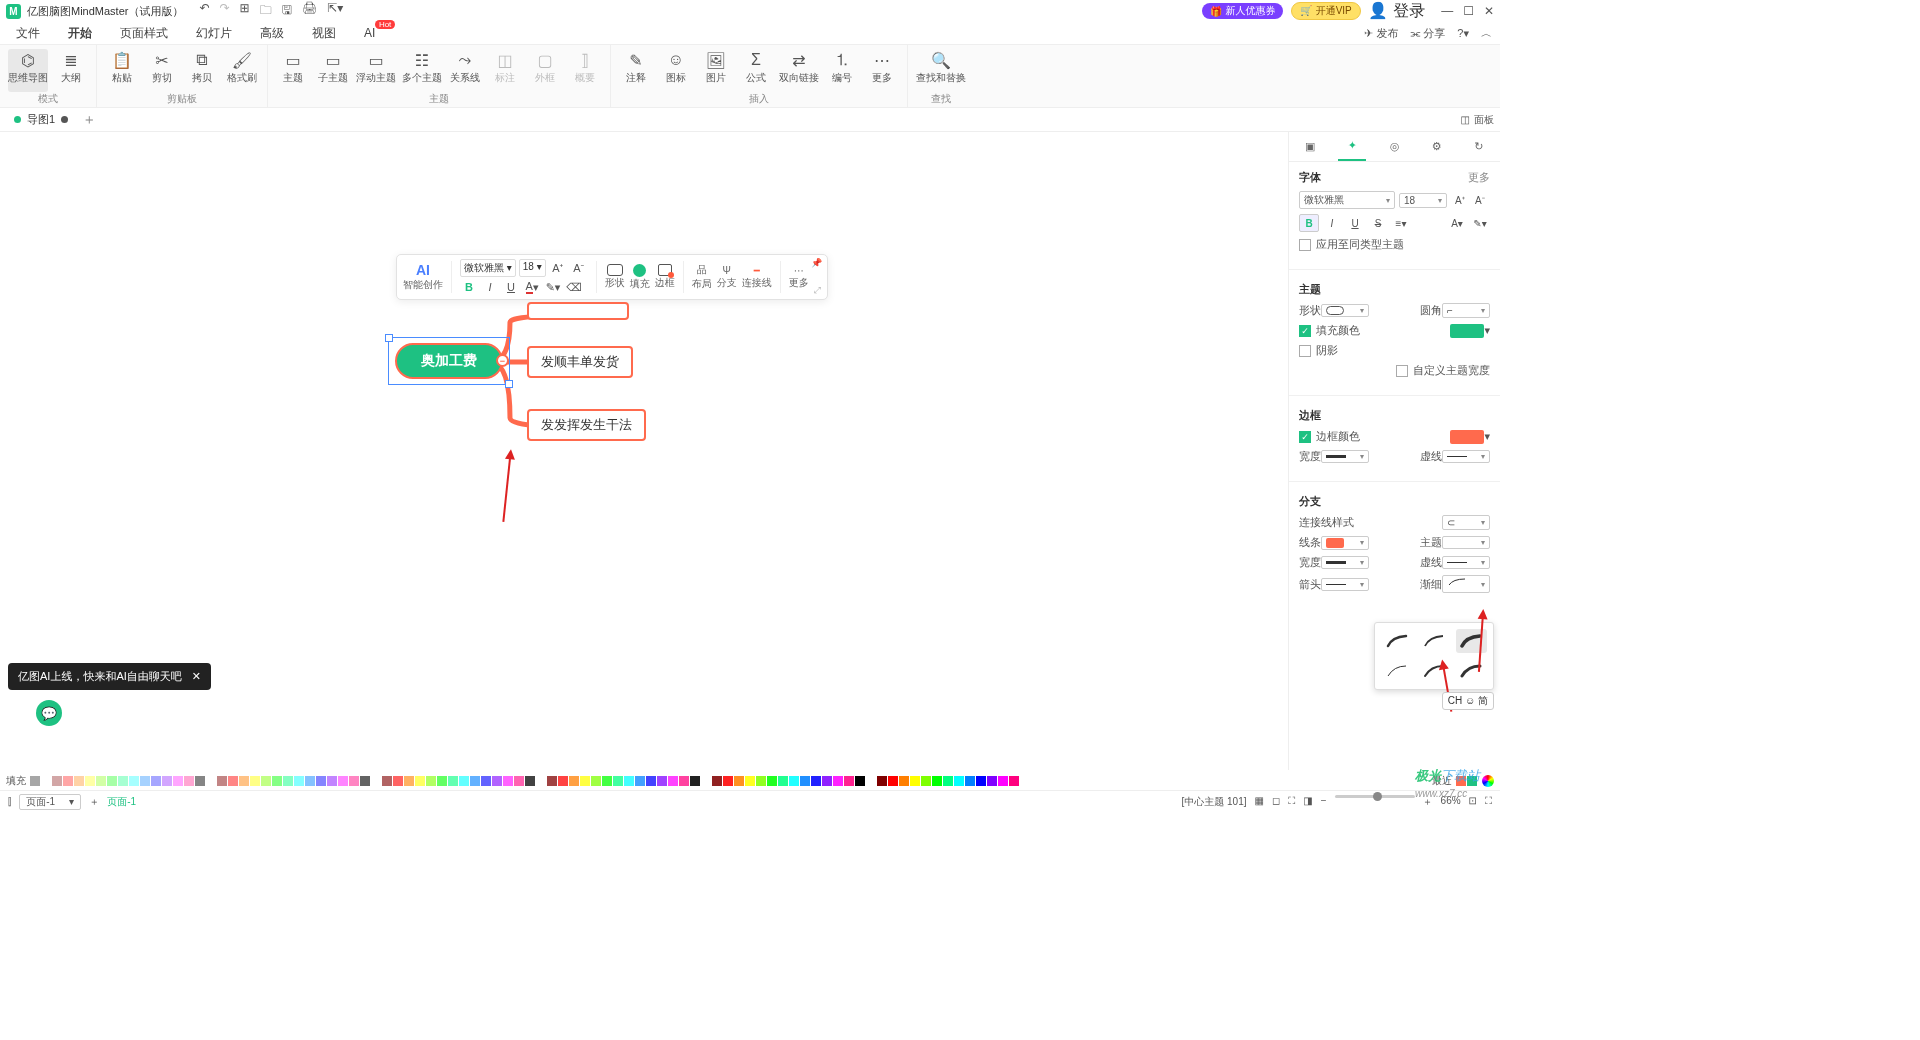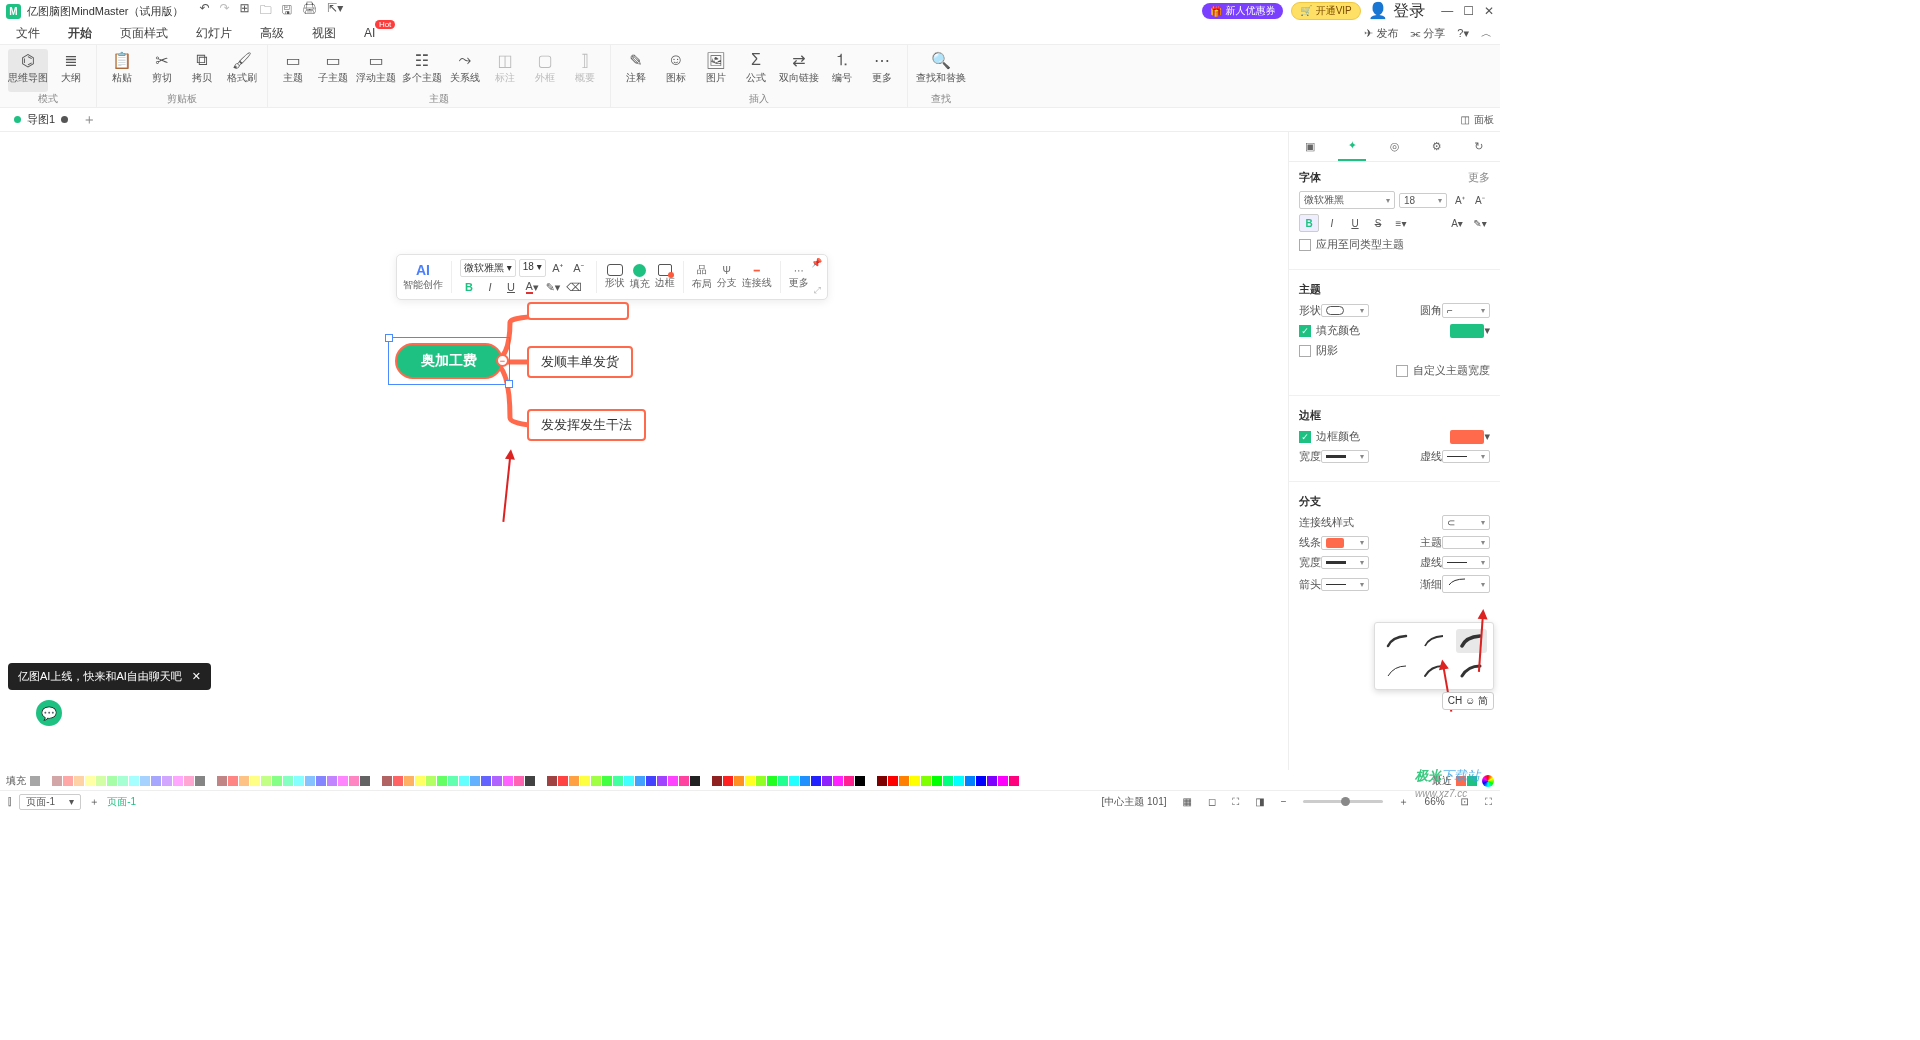--- a/index.html
+++ b/index.html
@@ -106,21 +106,21 @@
   
   .colorbar { position:absolute; left:0; right:0; bottom:22px; height:18px; display:flex; align-items:center; padding:0 6px; gap:0; font-size:10px;}
   .colorbar .lbl { margin-right:4px; color:#555;}
   .sw { width:10px; height:10px; margin-right:1px;}
   .recent-lbl { margin-left:auto; margin-right:4px; color:#555;}
   .wheel { width:12px;height:12px;border-radius:50%;background:conic-gradient(red,yellow,lime,cyan,blue,magenta,red); margin-left:4px;}
   
   
   .status { position:absolute; left:0; right:0; bottom:0; height:22px; border-top:1px solid #eee; display:flex; align-items:center; padding:0 8px; font-size:10px; color:#555; gap:8px;}
   .pg-sel { border:1px solid #ccc; padding:0 6px; border-radius:2px; display:flex; align-items:center; gap:14px;}
-  .status-right { margin-left:auto; display:flex; align-items:center; gap:16px;}
+  .status-right { margin-left:auto; display:flex; gap:8px;}
   .zoom-track { width:80px; height:3px; background:#ccc; position:relative; border-radius:2px;}
   .zoom-thumb { position:absolute; left:38px; top:-3px; width:9px;height:9px;border-radius:50%;background:#888;}
   
   .watermark { position:absolute; right:20px; bottom:12px; font-size:13px; color:#3aa6e8; font-style:italic; opacity:.85; pointer-events:none;}
   .watermark .g{color:#18c06a;font-weight:bold;}
 </style>
 </head>
 <body>
 
 <div class="titlebar">

